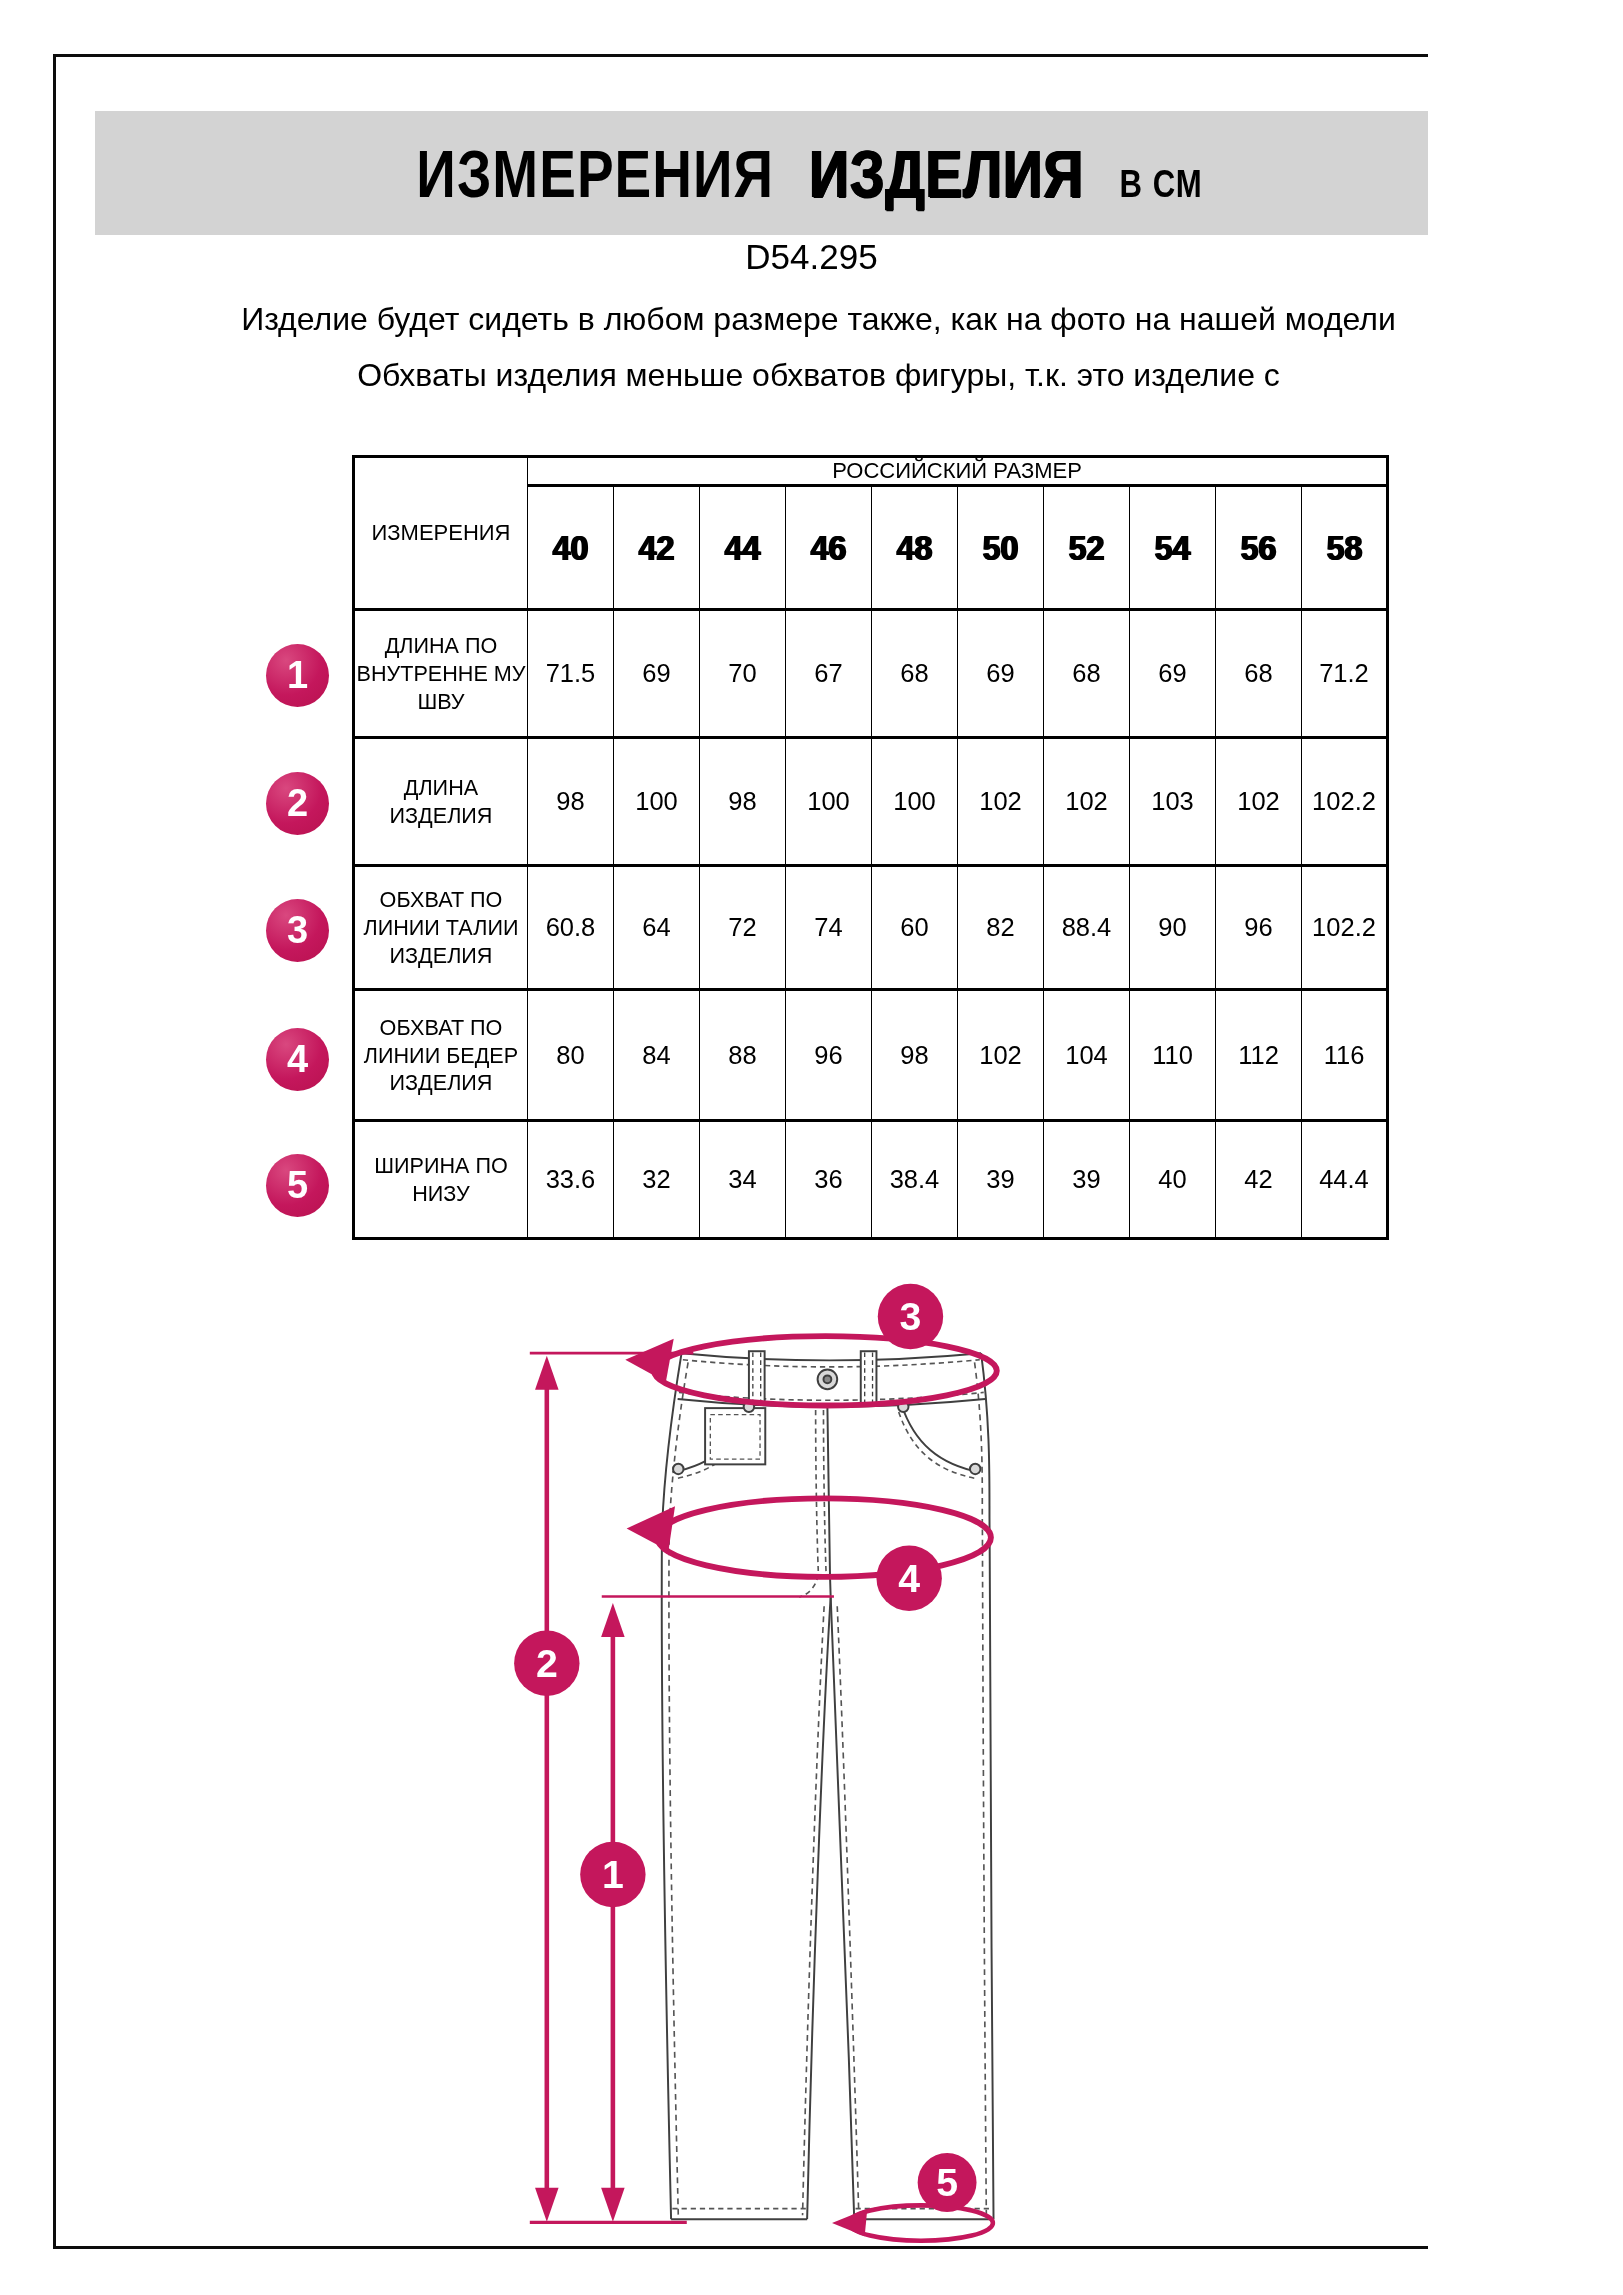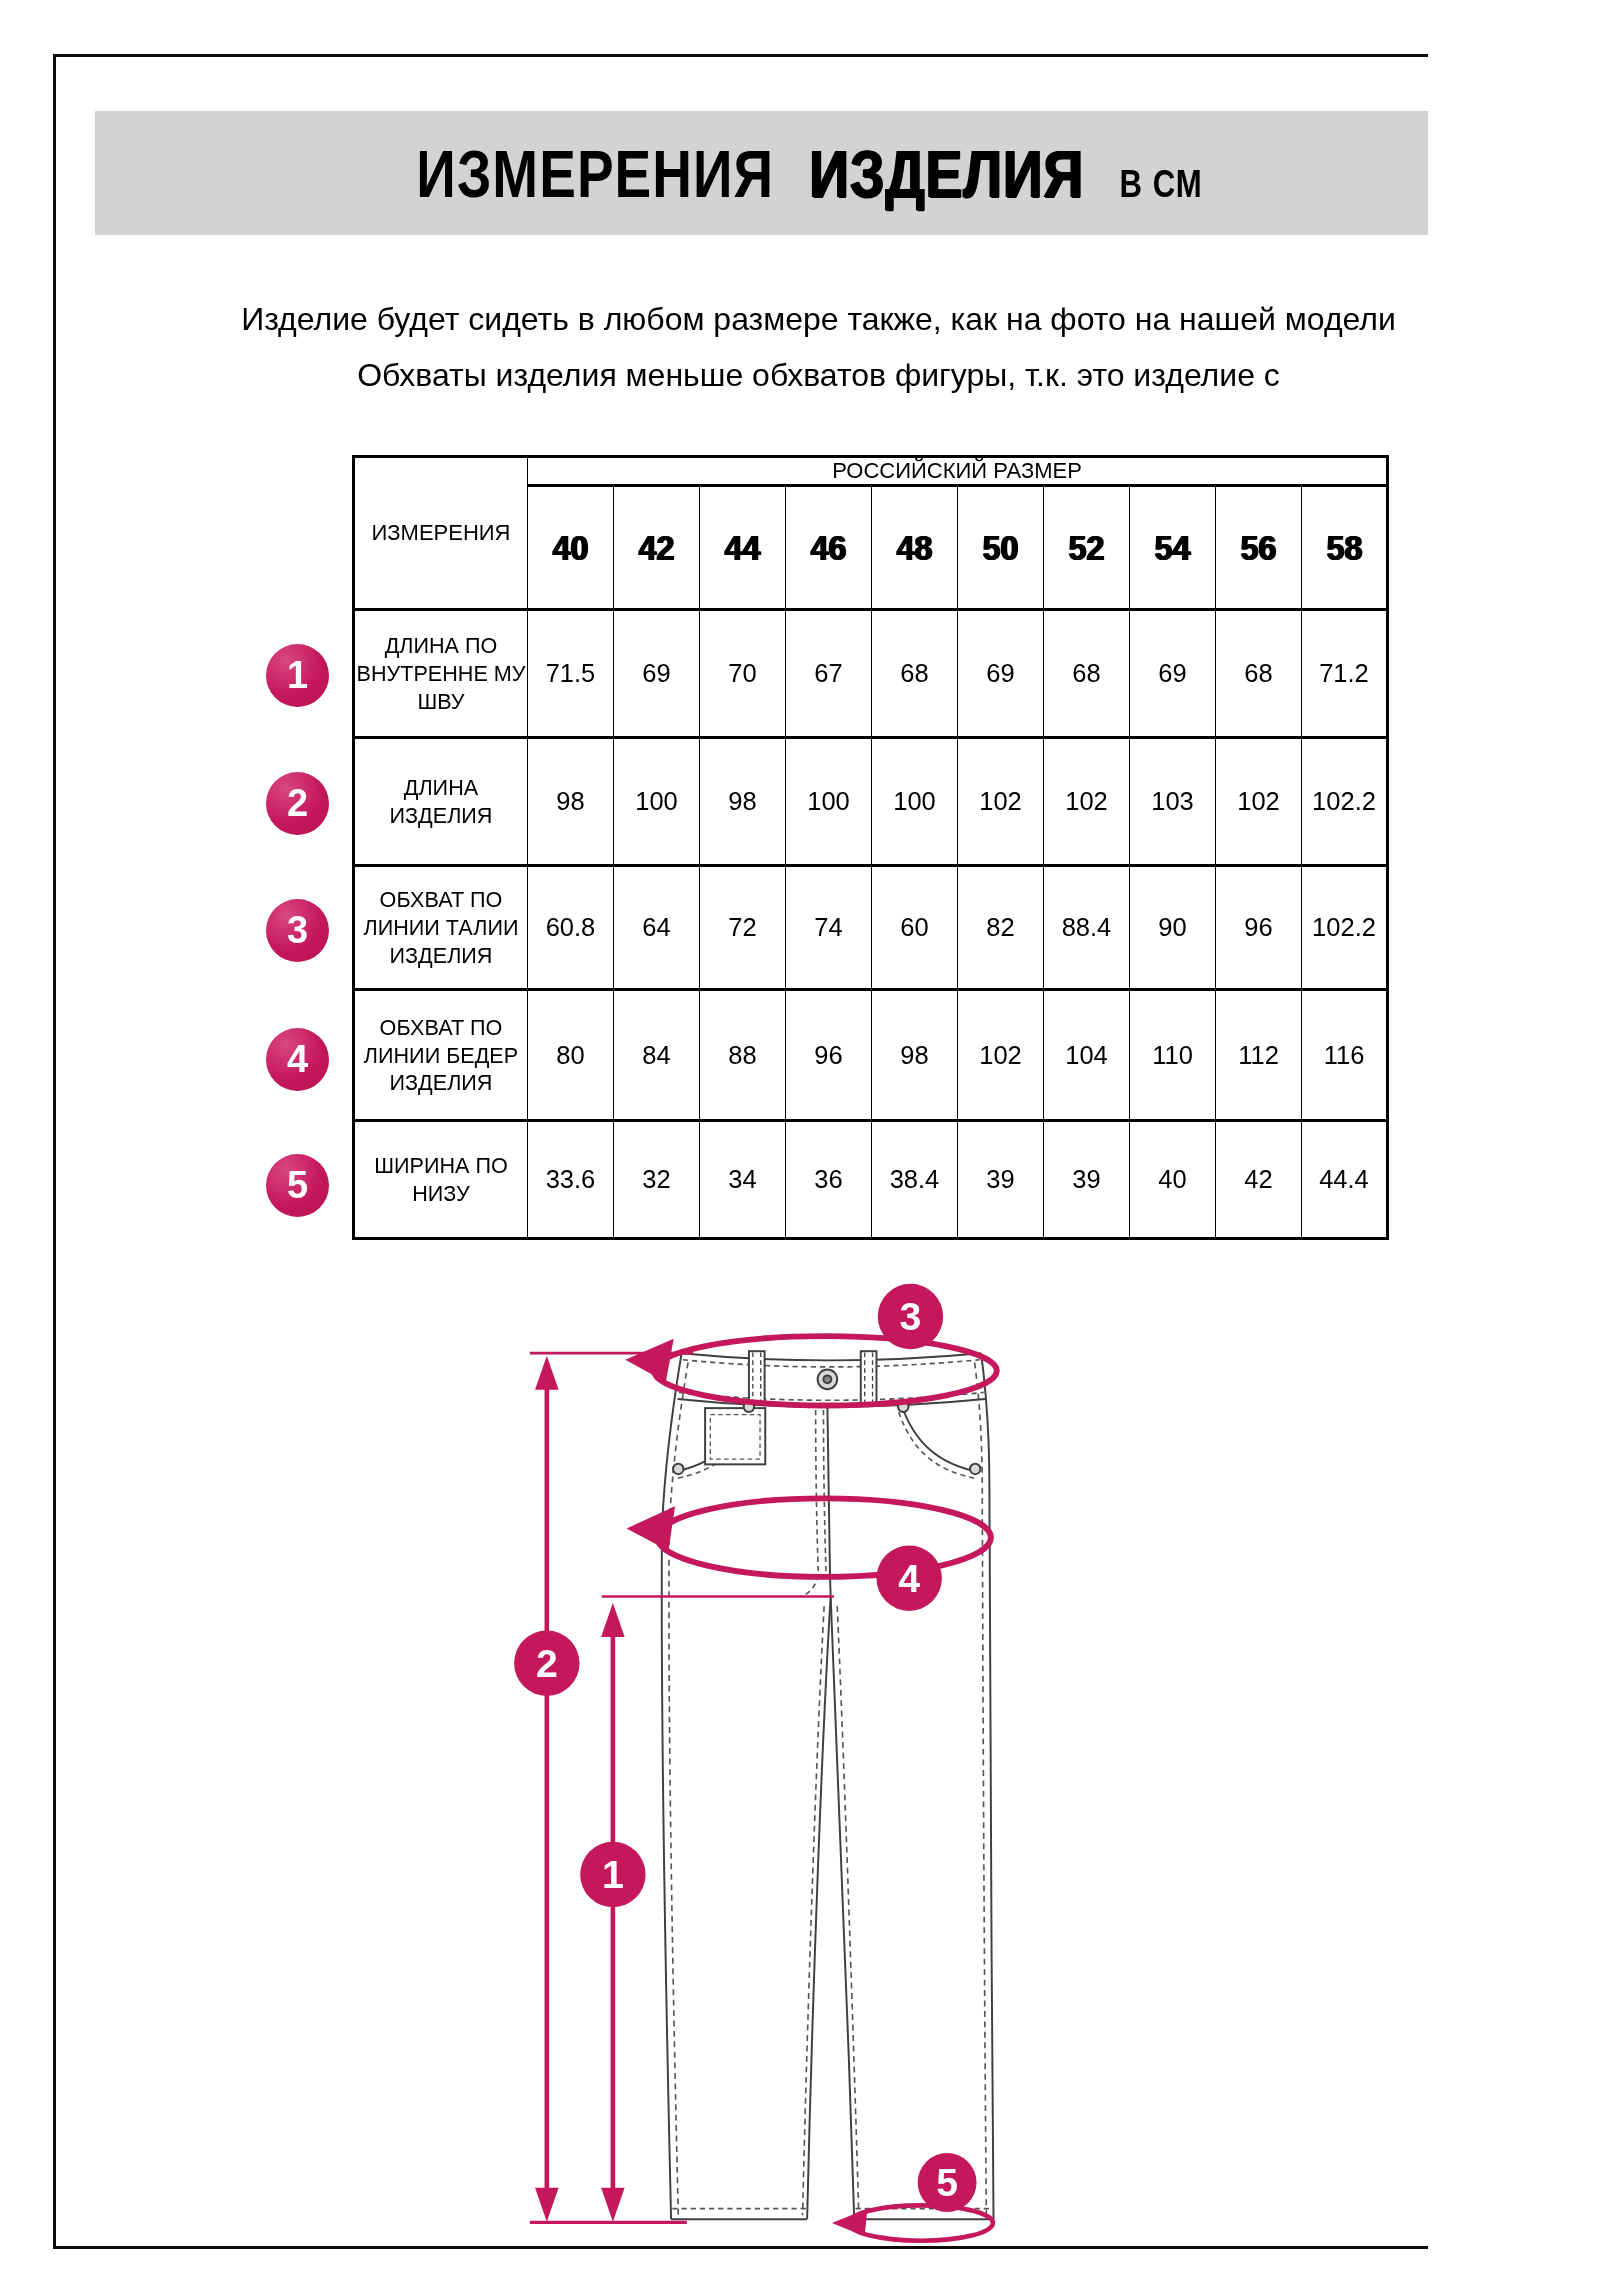--- a/index.html
+++ b/index.html
@@ -48,20 +48,21 @@
   <div class="frame"></div>
 
   <div class="title-bar">
     <div class="title-inner">
       <span class="title-word">ИЗМЕРЕНИЯ</span>
       <span class="title-word heavy">ИЗДЕЛИЯ</span>
       <span class="title-unit">В СМ</span>
     </div>
   </div>
 
+  <div class="code-line">D54.295</div>
   <div class="note note1">Изделие будет сидеть в любом размере также, как на фото на нашей  модели</div>
   <div class="note note2">Обхваты изделия меньше обхватов фигуры, т.к. это изделие с</div>
 
   <table class="size-table">
     <colgroup>
       <col style="width:174px">
       <col style="width:86px">
         <col style="width:86px">
         <col style="width:86px">
         <col style="width:86px">

